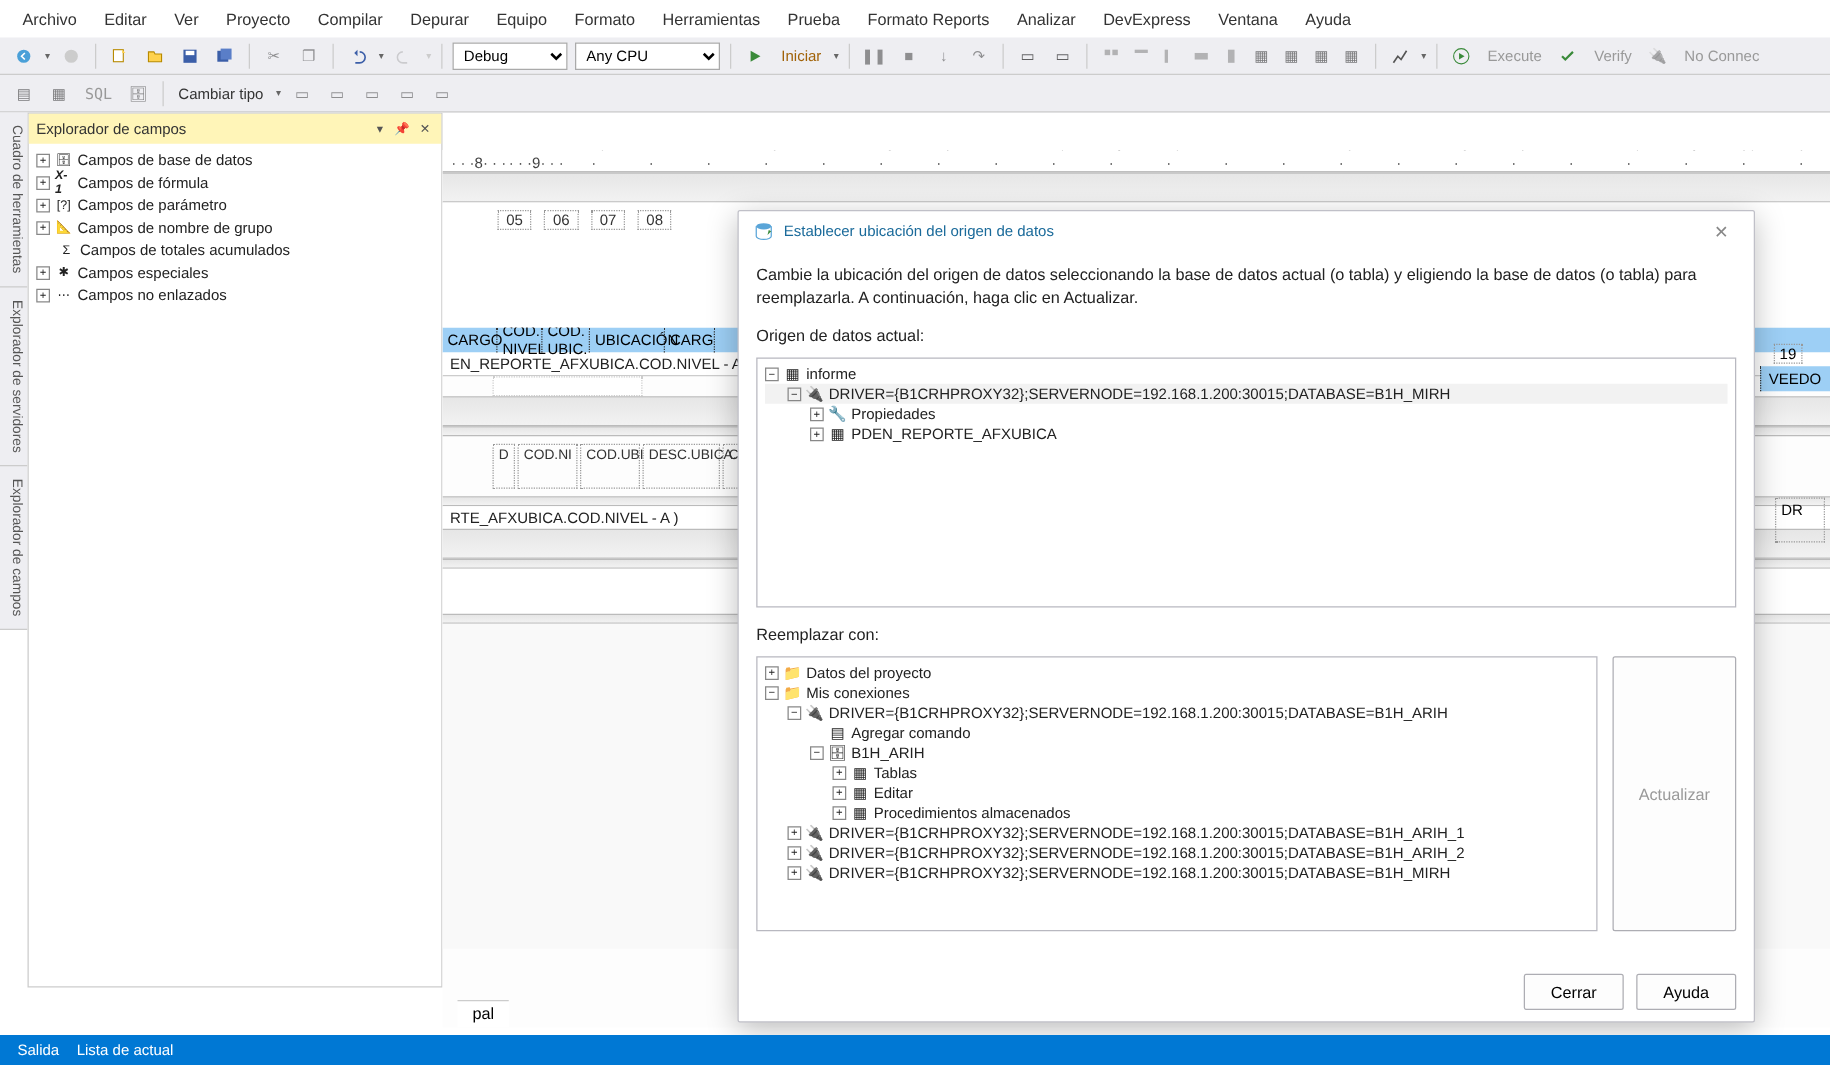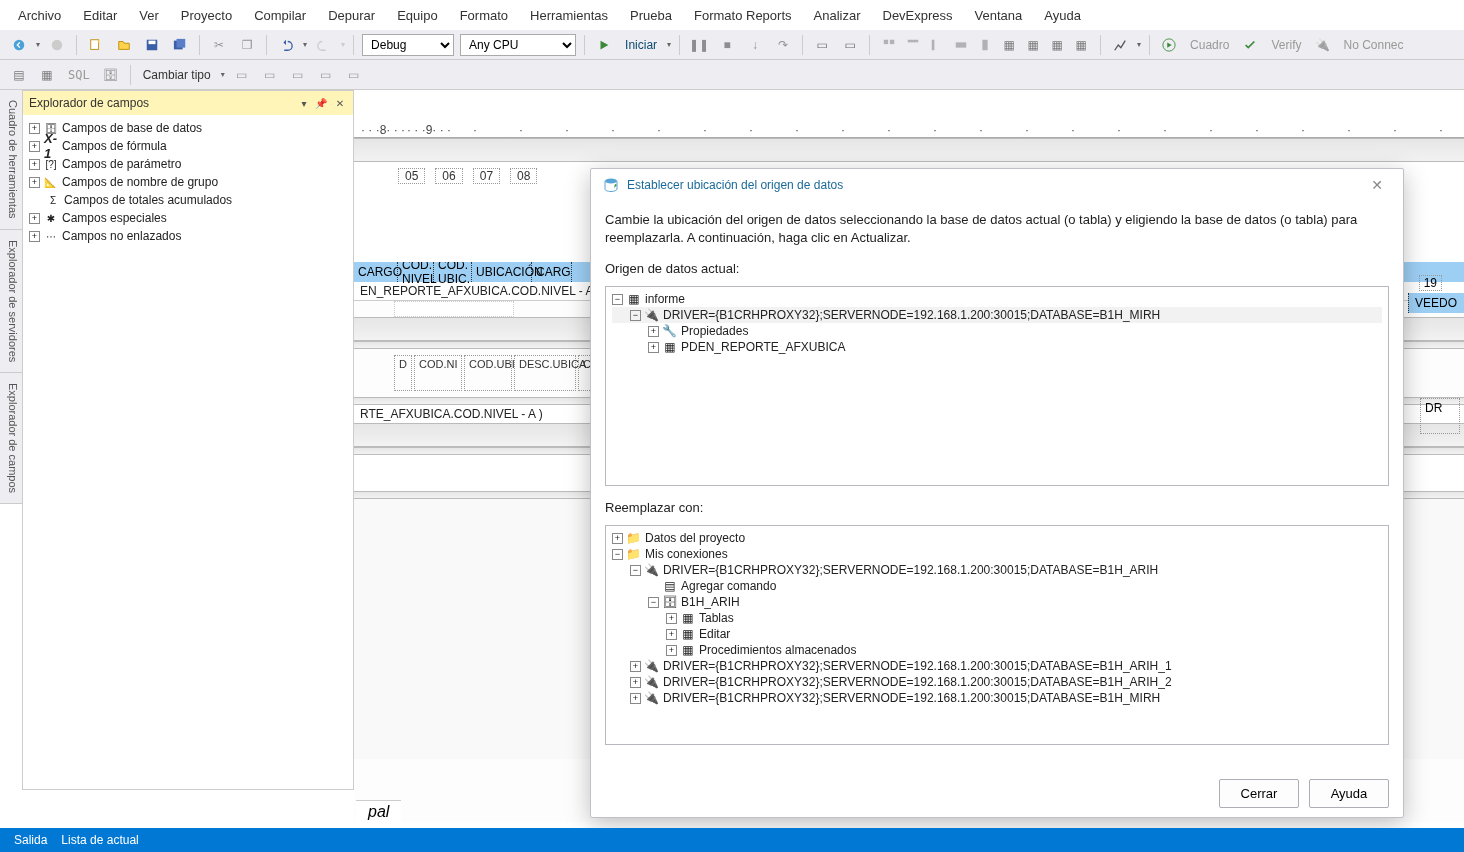--- a/index.html
+++ b/index.html
@@ -8,21 +8,21 @@
 
 .menubar { height: 30px; background: #fff; display: flex; align-items: center; padding: 0 8px; gap: 2px; }
 .menubar-item { padding: 4px 10px; cursor: pointer; font-size: 13px; color: #333; }
 
 
 .toolbar { height: 30px; background: #eeeef2; display: flex; align-items: center; padding: 0 8px; gap: 6px; border-bottom: 1px solid #ccc; }
 .toolbar .tb-btn { width: 22px; height: 22px; display: flex; align-items: center; justify-content: center; cursor: pointer; border-radius: 2px; }
 .toolbar .tb-sep { width: 1px; height: 20px; background: #ccc; margin: 0 2px; }
 .toolbar select { height: 22px; font-size: 12px; border: 1px solid #aaa; background: #fff; padding: 0 4px; }
 .toolbar .tb-text { font-size: 12px; color: #333; padding: 0 4px; }
-.toolbar .tb-text.green { color: #0c4a6e; }
+.toolbar .tb-text.green { color: #a16207; }
 .toolbar .tb-text.grey { color: #999; }
 .toolbar .tb-btn svg { width: 14px; height: 14px; }
 
 
 .side-tabs { position: absolute; left: 0; top: 90px; width: 22px; background: #eeeef2; display: flex; flex-direction: column; }
 .side-tab { writing-mode: vertical-rl; padding: 10px 3px; font-size: 11px; color: #555; cursor: pointer; border-bottom: 1px solid #ccc; }
 
 
 .field-explorer { position: absolute; left: 22px; top: 90px; width: 332px; height: 700px; background: #fff; border: 1px solid #ccc; }
 .fe-header { height: 24px; background: #fff5b8; display: flex; align-items: center; padding: 0 6px; justify-content: space-between; }
@@ -38,21 +38,21 @@
 .design-area { position: absolute; left: 354px; top: 120px; right: 0; bottom: 30px; background: #fdfdfd; overflow: hidden; }
 .ruler { height: 18px; background: #fff; border-bottom: 1px solid #aaa; display: flex; font-size: 9px; color: #444; align-items: flex-end; padding-left: 6px; }
 .ruler span { flex: none; width: 46px; text-align: center; }
 .section-gap { height: 24px; background: linear-gradient(#e6e6e6,#f2f2f2); border-top: 1px solid #bbb; border-bottom: 1px solid #bbb; }
 .section-gap.thin { height: 8px; }
 .header-row { height: 20px; background: #9dcff5; display: flex; align-items: center; font-size: 11px; color: #000; }
 .header-row .cell { border-right: 1px dotted #333; padding: 0 4px; height: 100%; display: flex; align-items: center; }
 .data-text { font-size: 12px; padding: 2px 6px; color: #222; }
 .field-row { height: 48px; display: flex; align-items: center; gap: 2px; padding-left: 40px; }
 .field-row .fbox { border: 1px dotted #999; height: 36px; padding: 2px 4px; font-size: 11px; color: #333; display: flex; align-items: flex-start; }
-.footer-tab { position: absolute; bottom: 0; left: 2px; height: 22px; padding: 2px 12px; border-top: 1px solid #ccc; font-size: 16px; background: #fff; font-style: italic; }
+.footer-tab { position: absolute; bottom: 0; left: 12px; height: 22px; padding: 2px 12px; border-top: 1px solid #ccc; font-size: 13px; background: #fff; }
 
 
 .dialog { position: absolute; left: 590px; top: 168px; width: 814px; height: 650px; background: #fff; border: 1px solid #c0c0c8; box-shadow: 0 6px 24px rgba(0,0,0,0.25); border-radius: 2px; display: flex; flex-direction: column; justify-content: space-between; }
 .dialog-title { height: 32px; display: flex; align-items: center; padding: 0 12px; justify-content: space-between; color: #222; }
 .dialog-title .left { display: flex; align-items: center; gap: 8px; font-size: 13px; color: #1a6a9a; }
 .dialog-title .icon { width: 16px; height: 16px; }
 .dialog-close { cursor: pointer; color: #888; font-size: 14px; padding: 4px 8px; }
 .dialog-body { flex: 1; padding: 10px 14px 0 14px; display: flex; flex-direction: column; gap: 10px; overflow: hidden; }
 .dialog-desc { font-size: 13px; color: #222; line-height: 1.4; }
 .dlg-label { font-size: 13px; color: #222; margin-top: 4px; }
@@ -213,21 +213,21 @@
       </svg>
     </div>
   <span style="color:#666;font-size:8px">▾</span>
   <div class="tb-sep"></div>
   <div class="tb-btn">
       <svg viewBox="0 0 16 16">
         <circle cx="8" cy="8" r="7" fill="none" stroke="#3a8a3a"></circle>
         <path d="M6 5l5 3-5 3z" fill="#3a8a3a"></path>
       </svg>
     </div>
-  <span class="tb-text grey">Cuadro</span>
+  <span class="tb-text grey">Execute</span>
   <div class="tb-btn">
       <svg viewBox="0 0 16 16">
         <path d="M3 8l3 3 7-7" stroke="#3a8a3a" fill="none" stroke-width="2"></path>
       </svg>
     </div>
   <span class="tb-text grey">Verify</span>
   <div class="tb-btn" style="opacity:.5">🔌</div>
   <span class="tb-text grey">No Connec</span>
 </div>
 
@@ -263,21 +263,21 @@
   </div>
   <div class="fe-tree" id="fe-tree">
       <div class="fe-node">
         <span class="expander">+</span>
         <span class="node-icon">🗄</span>
         <span>Campos de base de datos</span>
       </div>
       <div class="fe-node">
         <span class="expander">+</span>
         <span class="node-icon">
-          <b style="font-size:13px;font-style:italic">X-1</b>
+          <b style="font-size:10px;font-style:italic">X-1</b>
         </span>
         <span>Campos de fórmula</span>
       </div>
       <div class="fe-node">
         <span class="expander">+</span>
         <span class="node-icon">[?]</span>
         <span>Campos de parámetro</span>
       </div>
       <div class="fe-node">
         <span class="expander">+</span>
@@ -465,20 +465,21 @@
             <span class="exp">+</span>
             <span class="ticon">🔌</span>
             <span>DRIVER={B1CRHPROXY32};SERVERNODE=192.168.1.200:30015;DATABASE=B1H_ARIH_2</span>
           </div>
           <div class="tnode indent1">
             <span class="exp">+</span>
             <span class="ticon">🔌</span>
             <span>DRIVER={B1CRHPROXY32};SERVERNODE=192.168.1.200:30015;DATABASE=B1H_MIRH</span>
           </div>
         </div>
+      <button class="btn" disabled="">Actualizar</button>
     </div>
   </div>
   <div class="dialog-footer">
     <button class="btn">Cerrar</button>
     <button class="btn">Ayuda</button>
   </div>
 </div>
 
 <div class="statusbar">
   <span>Salida</span>

